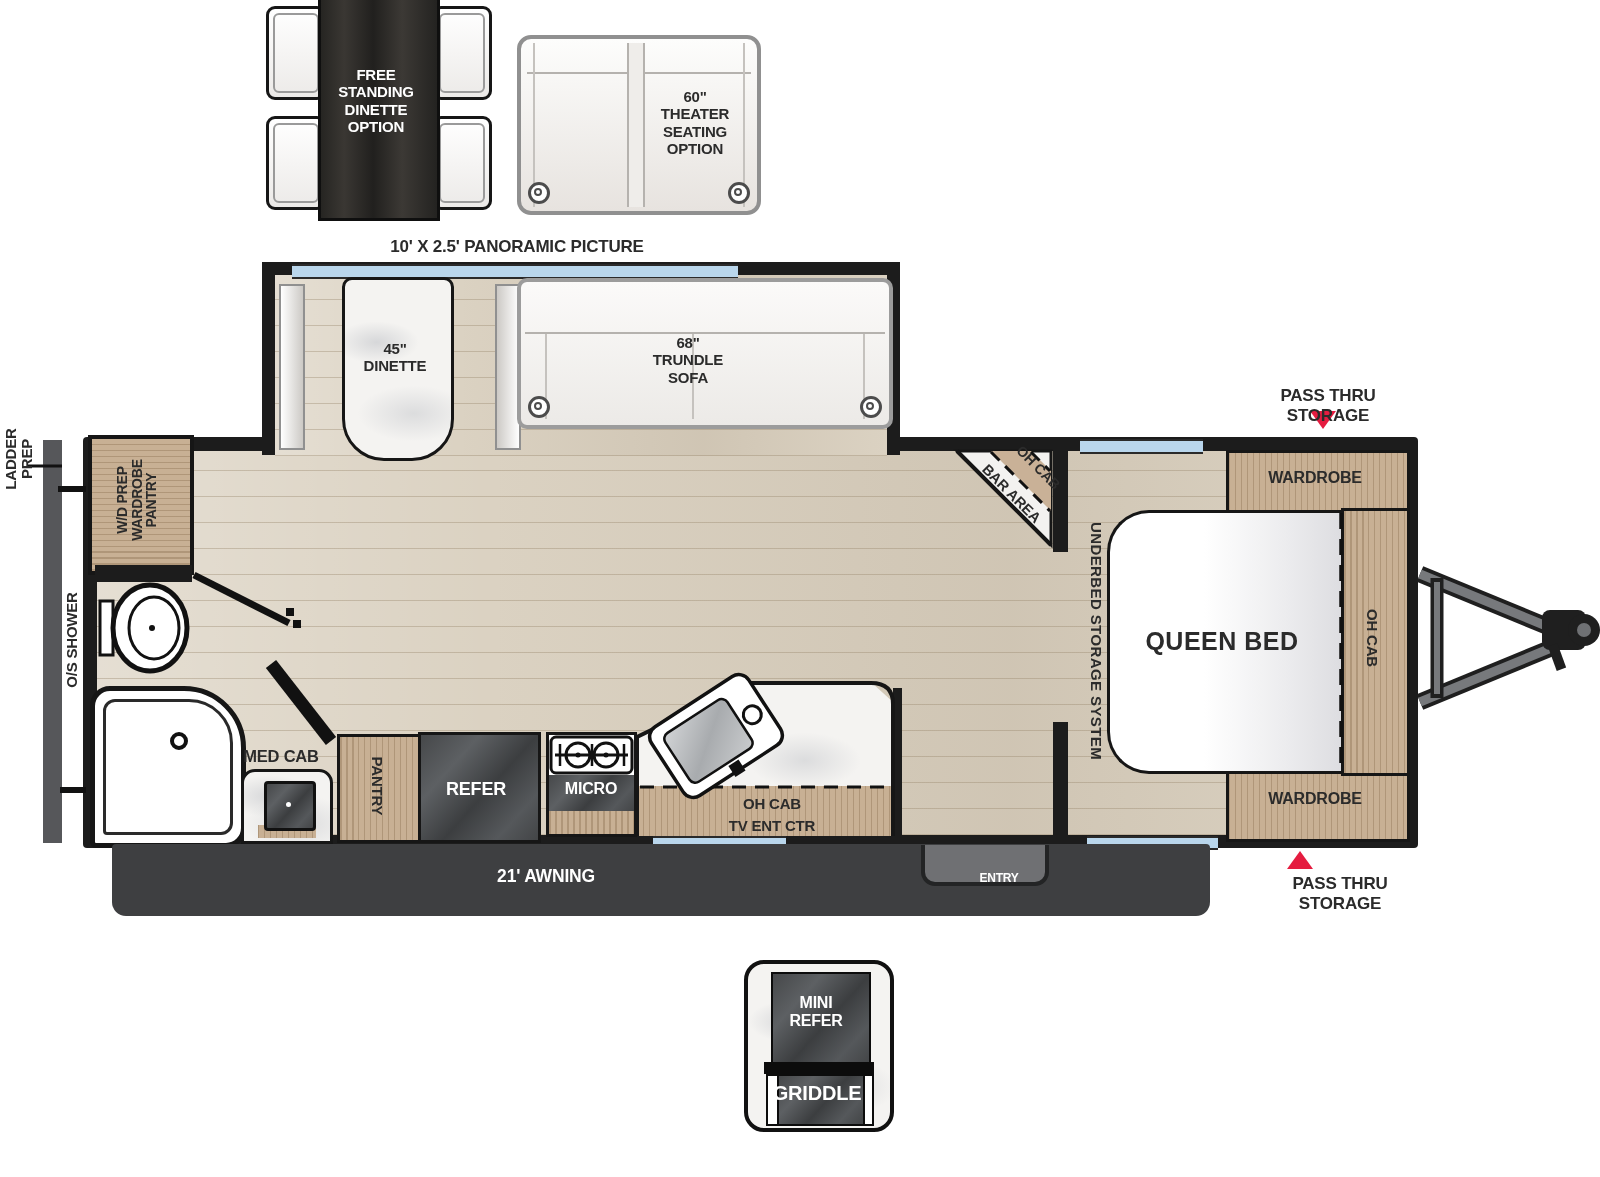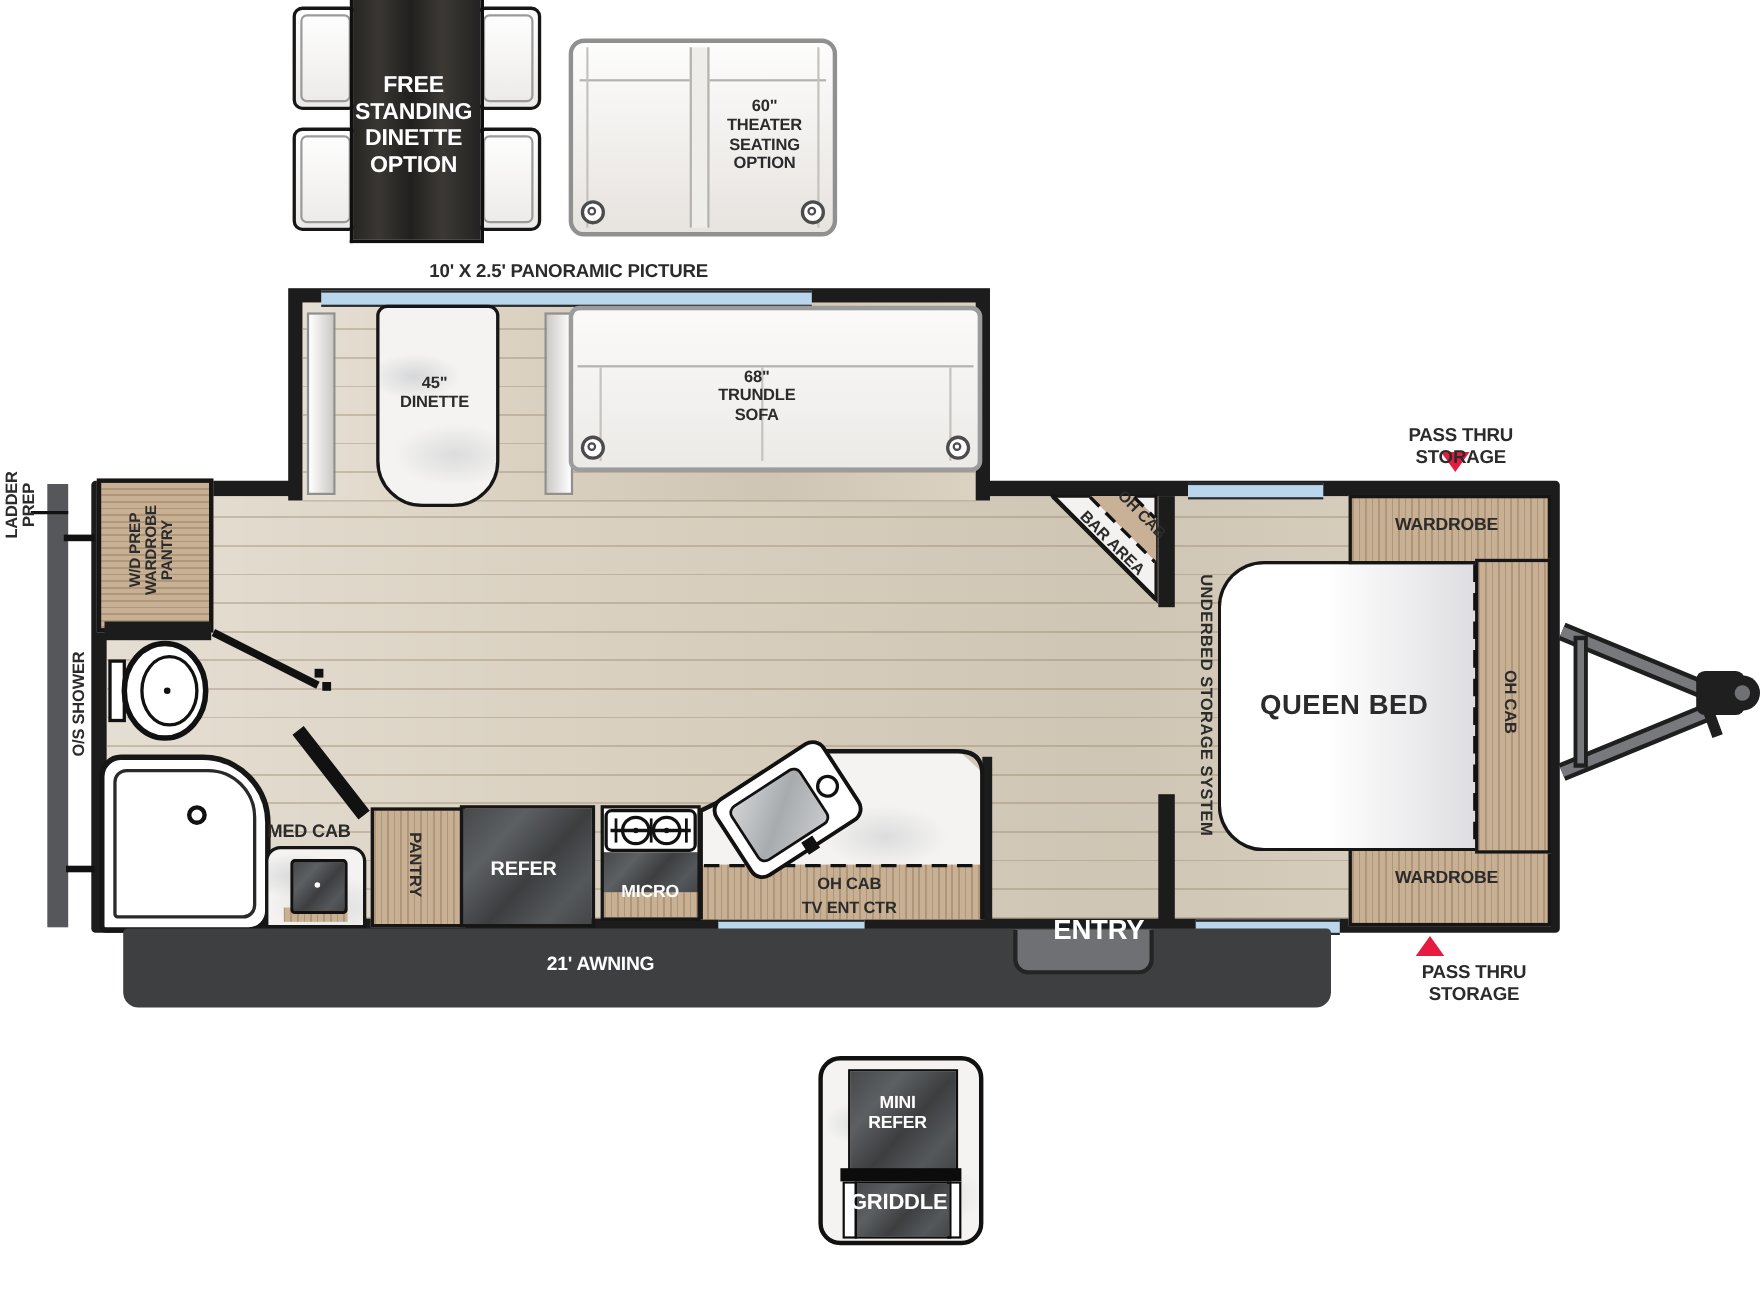--- a/index.html
+++ b/index.html
@@ -192,21 +192,21 @@
       <line x1="1437" y1="578" x2="1437" y2="698" stroke="#1f1f1f" stroke-width="13"></line>
       <line x1="1437" y1="582" x2="1437" y2="694" stroke="#77797c" stroke-width="6"></line>
       <rect x="1542" y="610" width="44" height="40" rx="8" fill="#1f1f1f"></rect>
       <circle cx="1584" cy="630" r="16" fill="#1f1f1f"></circle>
       <circle cx="1584" cy="630" r="7" fill="#6f7174"></circle>
       <rect x="1552" y="644" width="10" height="26" fill="#1f1f1f" transform="rotate(-20 1557 657)"></rect>
     </g>
   </svg>
 
   <div class="lbl" style="left:367px;top:237px;width:300px;font-size:17px;">10' X 2.5' PANORAMIC PICTURE</div>
-  <div class="lbl" style="left:321px;top:66px;width:110px;font-size:21px;color:#fff;">FREE
+  <div class="lbl" style="left:321px;top:66px;width:110px;font-size:15px;color:#fff;">FREE
 STANDING
 DINETTE
 OPTION</div>
   <div class="lbl" style="left:639px;top:88px;width:112px;font-size:15px;">60"
 THEATER
 SEATING
 OPTION</div>
 
   <div class="lbl" style="left:345px;top:340px;width:100px;font-size:15px;">45"
 DINETTE</div>
@@ -225,24 +225,24 @@
   <div class="vlbl" style="left:19px;top:459px;font-size:15px;transform:translate(-50%,-50%) rotate(-90deg);">LADDER
 PREP</div>
   <div class="vlbl" style="left:72px;top:640px;width:110px;font-size:15px;transform:translate(-50%,-50%) rotate(-90deg);">O/S SHOWER</div>
   <div class="vlbl" style="left:137px;top:500px;font-size:14px;transform:translate(-50%,-50%) rotate(-90deg);">W/D PREP
 WARDROBE
 PANTRY</div>
   <div class="lbl" style="left:231px;top:747px;width:100px;font-size:16.5px;text-align:center;">MED CAB</div>
 
   <div class="vlbl" style="left:377px;top:786px;font-size:15px;transform:translate(-50%,-50%) rotate(90deg);">PANTRY</div>
   <div class="lbl" style="left:416px;top:779px;width:120px;font-size:18px;color:#fff;">REFER</div>
-  <div class="lbl" style="left:548px;top:802px;width:86px;font-size:16px;color:#fff;">MICRO</div>
+  <div class="lbl" style="left:548px;top:780px;width:86px;font-size:16px;color:#fff;">MICRO</div>
   <div class="lbl" style="left:692px;top:793px;width:160px;font-size:15px;line-height:1.45;">OH CAB
 TV ENT CTR</div>
 
   <div class="lbl" style="left:466px;top:866px;width:160px;font-size:17.5px;color:#fff;">21' AWNING</div>
-  <div class="lbl" style="left:921px;top:832px;width:120px;font-size:25px;color:#fff;padding-left:18px;">ENTRY</div>
+  <div class="lbl" style="left:921px;top:872px;width:120px;font-size:12px;color:#fff;padding-left:18px;">ENTRY</div>
 
   <div class="lbl" style="left:766px;top:994px;width:100px;font-size:16px;color:#fff;">MINI
 REFER</div>
   <div class="lbl" style="left:767px;top:1082px;width:100px;font-size:20px;color:#fff;">GRIDDLE</div>
 
 </div>
 
 </body></html>

